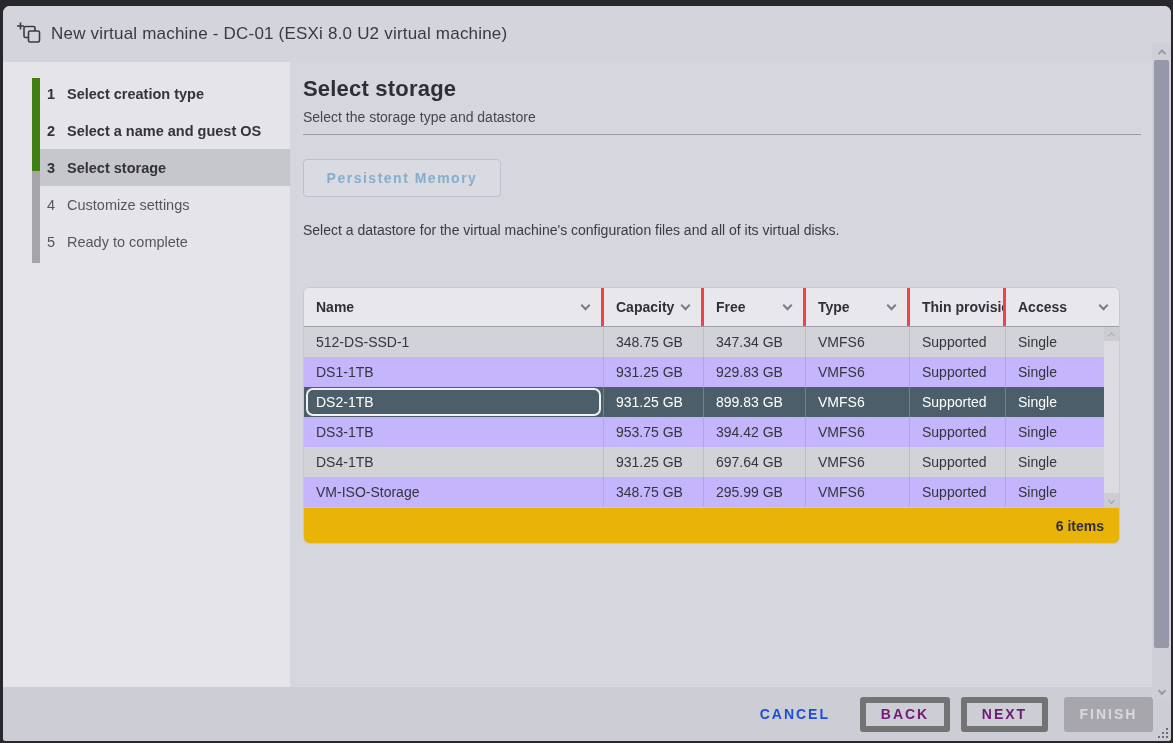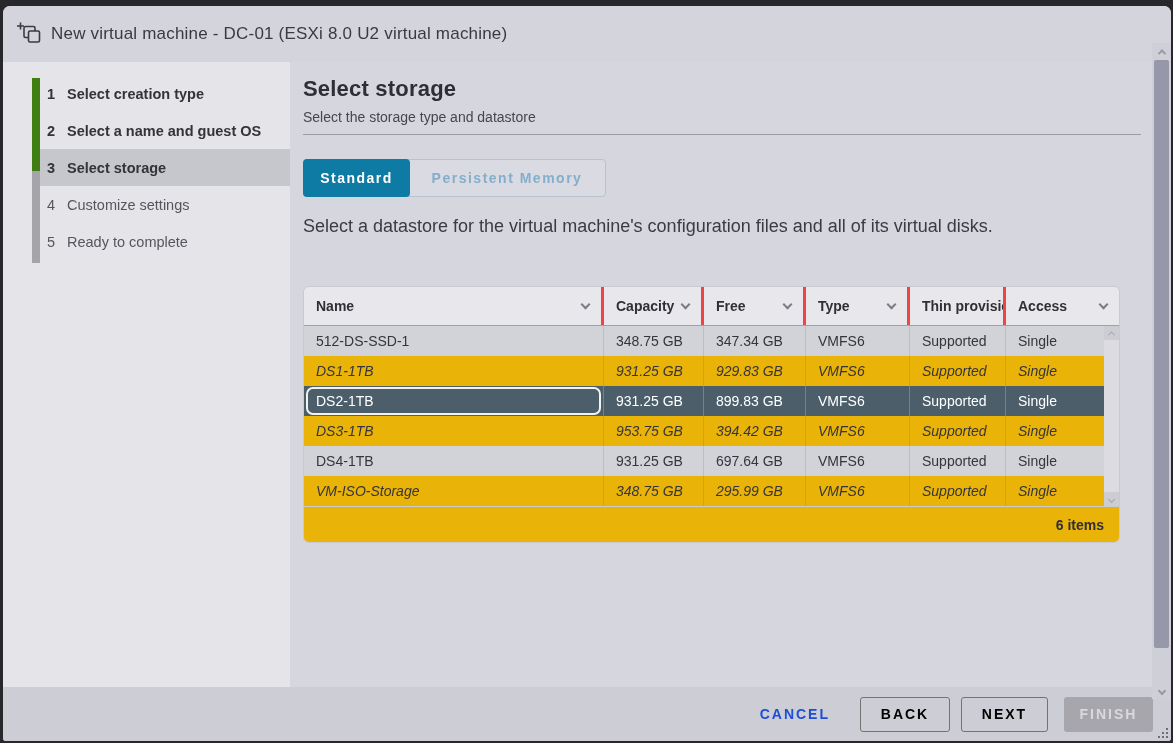--- a/index.html
+++ b/index.html
@@ -46,21 +46,21 @@
   .tabs {
     margin-top:24px; display:inline-flex; height:38px;
     border:1px solid #b7c3d1; border-radius:4px; background:#dadae2;
   }
   .tab {
     display:flex; align-items:center; justify-content:center;
     font-size:14px; font-weight:bold; letter-spacing:1.5px; cursor:pointer;
   }
   .tab.active { width:107px; background:#0e7ba4; color:#ffffff; border-radius:4px; margin:-1px; height:38px; }
   .tab.inactive { width:196px; color:#84aecb; }
-  .desc { margin-top:19px; font-size:18px; color:#3b3b42; }
+  .desc { margin-top:25px; font-size:14px; color:#3b3b42; }
   
   .table {
     margin-top:49px; width:817px; border-radius:6px; overflow:hidden;
     border:1px solid #c9c9d1; background:#dadae0;
   }
   .thead { display:flex; height:39px; background:#e8e8ec; border-bottom:1px solid #9fa0a8; }
   .th {
     display:flex; align-items:center; justify-content:space-between;
     padding:0 10px 0 12px; font-size:14px; font-weight:bold; color:#2f2f35;
     border-right:3px solid #ef4444; overflow:hidden; white-space:nowrap; cursor:pointer;
@@ -68,21 +68,21 @@
   .th:last-child { border-right:none; }
   .caret {
     width:7px; height:7px; flex:none; margin:-3px 2px 0 8px;
     border-right:2px solid #7b7b85; border-bottom:2px solid #7b7b85;
     transform:rotate(45deg);
   }
   .tbody { display:flex; }
   .rows { flex:1; }
   .row { display:flex; height:30px; font-size:14px; color:#35353b; cursor:pointer; }
   .row.shade-a { background:#d2d2d9; }
-  .row.shade-b { background:#eab308;font-style:italic; }
+  .row.shade-b { background:#c4b5fd; }
   .row.selected { background:#4b5e6a; color:#ffffff; }
   .td {
     display:flex; align-items:center; padding-left:12px;
     border-right:1px solid rgba(70,70,90,.14);
     overflow:hidden; white-space:nowrap; position:relative;
   }
   .td:last-child { border-right:none; }
   .row.selected .td { border-right-color:rgba(255,255,255,.22); }
   .row.selected .td.focus-ring::after {
     content:""; position:absolute; inset:1px 2px; border:2px solid #f2f3f0; border-radius:7px;
@@ -105,21 +105,21 @@
   .footerbar {
     position:absolute; left:0; right:0; bottom:0; height:54px; background:#cdcdd5;
     display:flex; align-items:center; justify-content:flex-end; padding-right:18px;
   }
   .btn {
     height:35px; font-family:inherit; font-size:14px; font-weight:bold; letter-spacing:2px;
     display:flex; align-items:center; justify-content:center;
     border-radius:3px; cursor:pointer; background:transparent; border:none;
   }
   .btn-cancel { color:#1d4ed8; margin-right:26px; padding:0 4px; }
-  .btn-outline { border:1px solid #737373; color:#000000; }
+  .btn-outline { border:6px solid #737373; color:#701a75; }
   .btn-back { width:90px; margin-right:11px; }
   .btn-next { width:87px; margin-right:16px; }
   .btn-finish { width:89px; background:#a6a6ac; color:#d9d9dd; cursor:default; }
   
   .dscroll {
     position:absolute; right:0; top:37px; bottom:42px; width:19px;
     background:#cfcfd7; display:flex; flex-direction:column;
   }
   .dscroll .sbtn { height:17px; flex:none; display:flex; align-items:center; justify-content:center; cursor:pointer; }
   .dscroll .mini { width:6px; height:6px; border-right:2px solid #9a9aa6; border-bottom:2px solid #9a9aa6; }
@@ -174,21 +174,20 @@
         </li>
       </ol>
     </aside>
 
     <main class="main">
       <h2 class="page-title">Select storage</h2>
       <div class="page-sub">Select the storage type and datastore</div>
       <div class="divider"></div>
 
       <div class="tabs">
-        <div class="tab active">Standard</div>
         <div class="tab inactive">Persistent Memory</div>
       </div>
 
       <div class="desc">Select a datastore for the virtual machine's configuration files and all of its virtual disks.</div>
 
       
       <div class="table">
         <div class="thead">
           <div class="th c-name">
             <span>Name</span>

